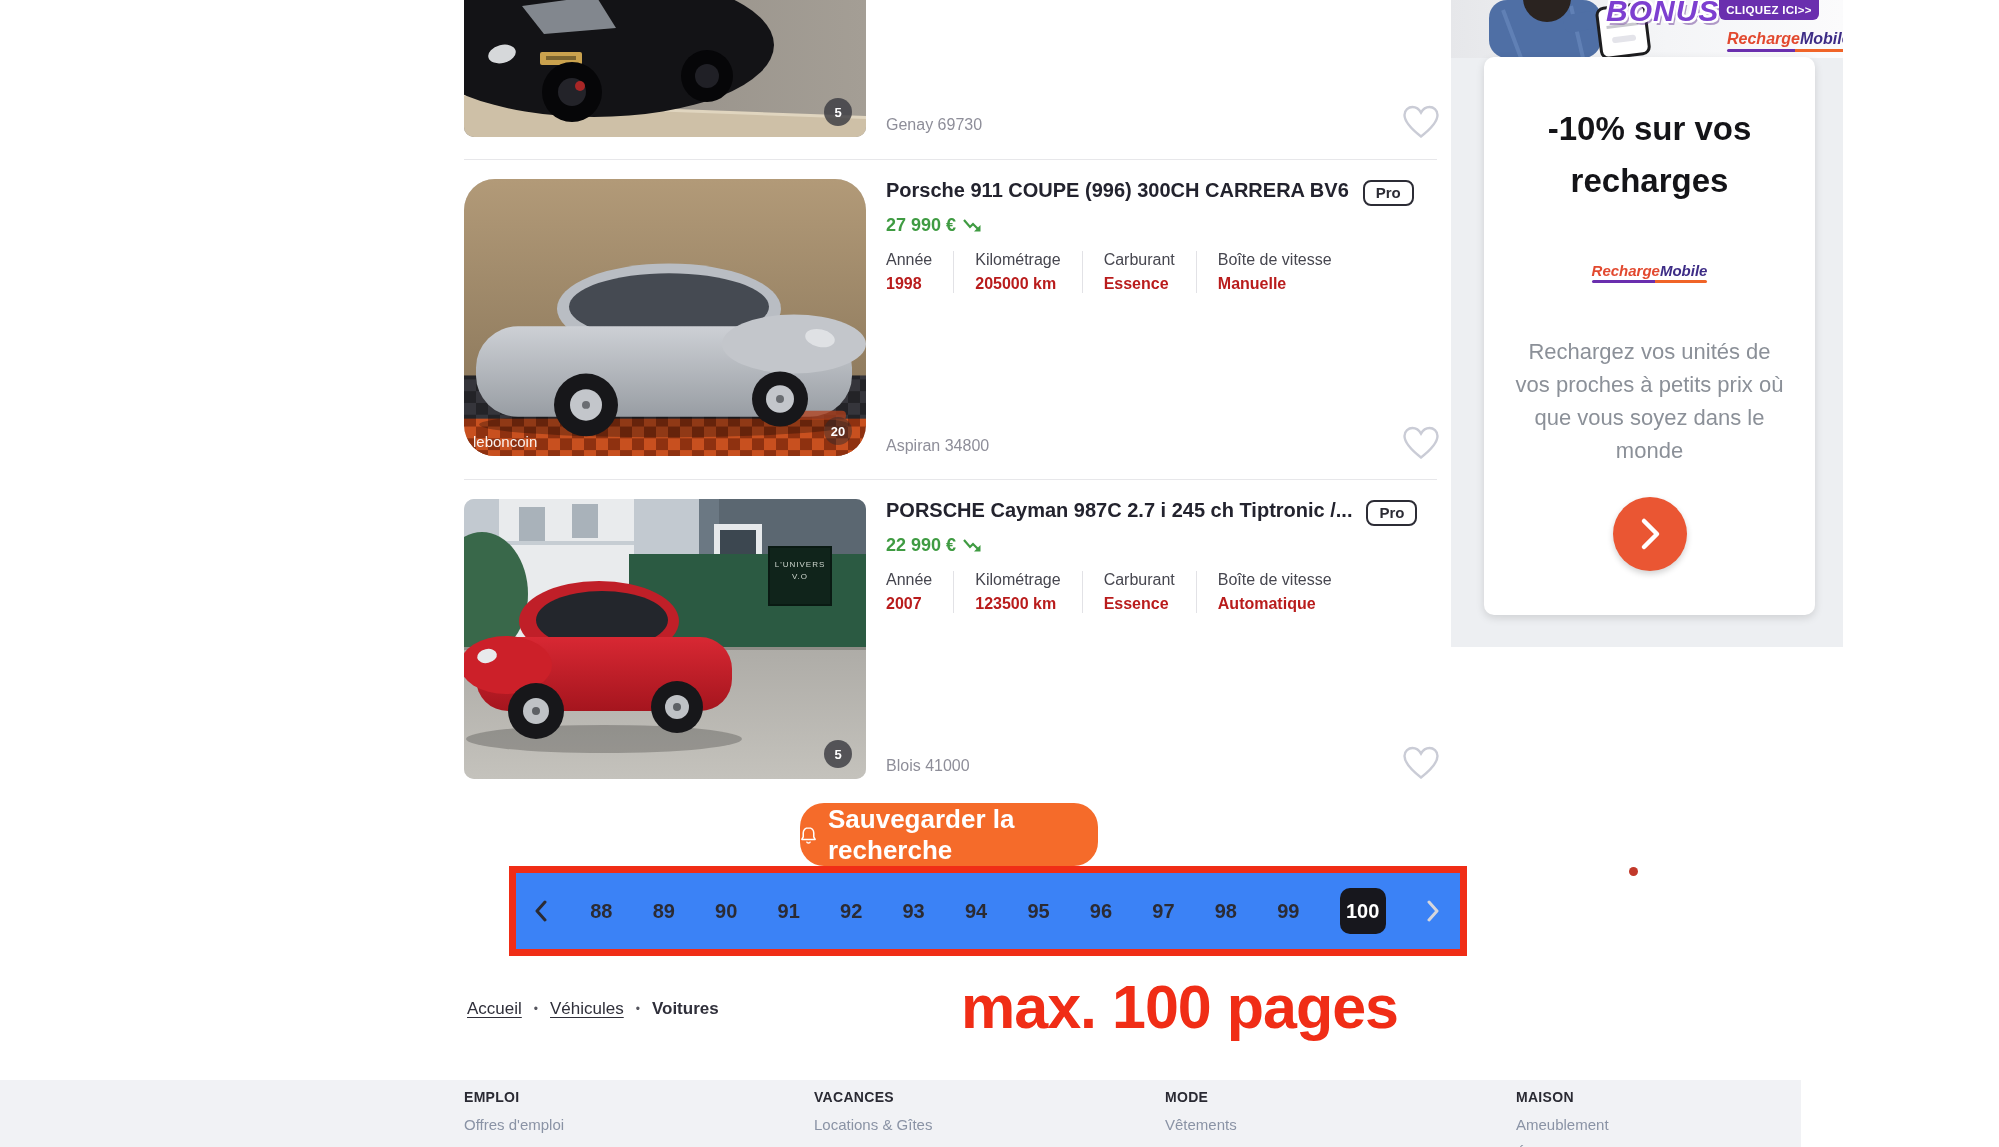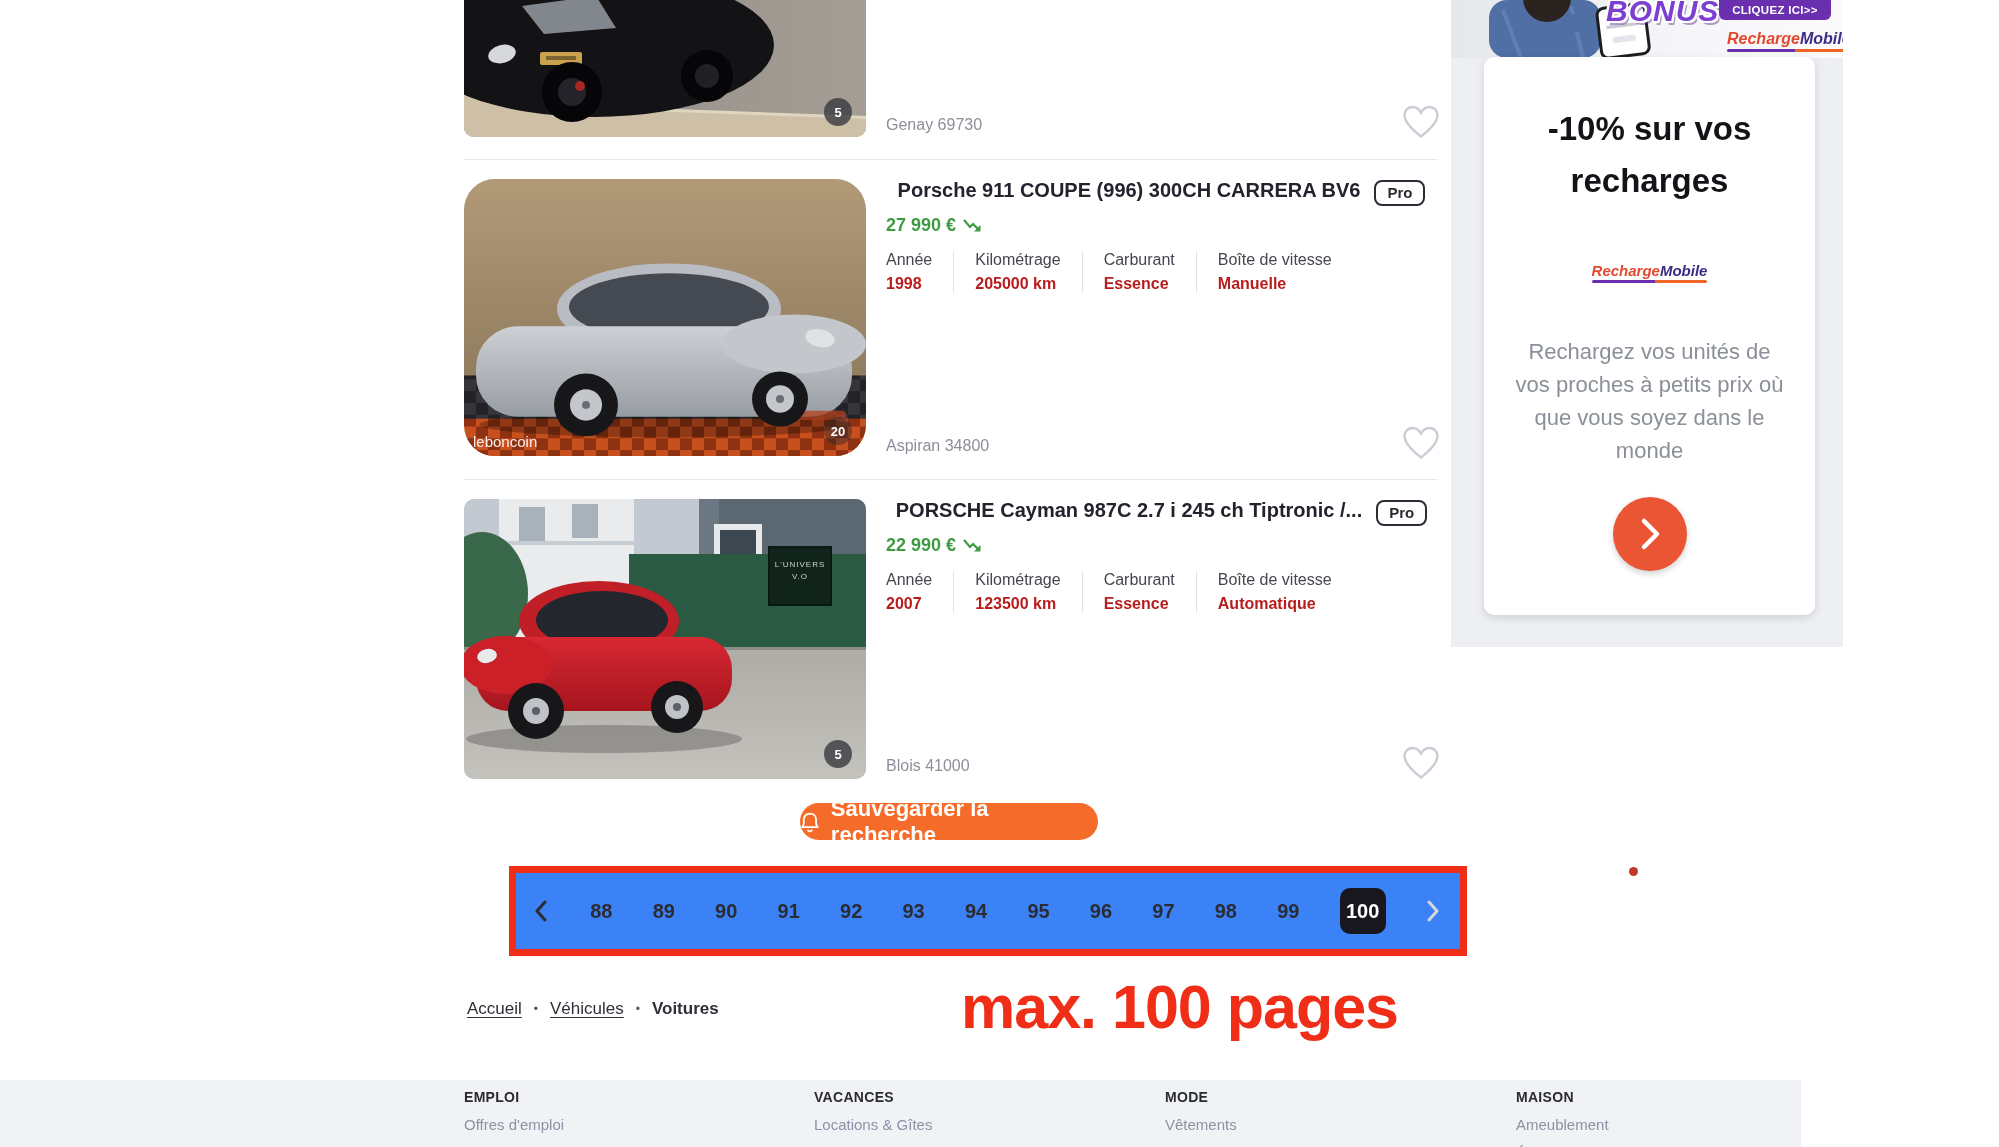--- a/index.html
+++ b/index.html
@@ -23,41 +23,41 @@
 
   .count-badge { position:absolute; right:14px; bottom:11px; width:28px; height:28px; border-radius:50%;
     background:rgba(60,60,66,.82); color:#fff; font-size:13px; font-weight:bold;
     display:flex; align-items:center; justify-content:center; }
   .count-badge.flat { background:rgba(40,40,44,.45); }
   .watermark { position:absolute; left:9px; bottom:6px; color:rgba(255,255,255,.92); font-size:15px; }
   .photo-sign { position:absolute; left:305px; top:60px; width:62px; text-align:center;
     color:#cdd5cd; font-size:8px; line-height:12px; letter-spacing:1px; }
 
   .info { position:absolute; left:422px; top:19px; right:0; }
-  .title-row { display:flex; justify-content:center; align-items:flex-start; gap:14px; }
+  .title-row { display:flex; justify-content:flex-start; align-items:flex-start; gap:14px; }
   .title { font-size:20px; font-weight:bold; color:#23232e; white-space:nowrap; overflow:hidden; cursor:pointer; }
   .pro-badge { flex:0 0 auto; border:2px solid #2c2c35; border-radius:8px; padding:2px 11px 3px;
     font-size:15px; font-weight:bold; color:#2c2c35; background:#fff; margin-top:1px; }
   .price-row { margin-top:9px; display:flex; align-items:center; gap:7px; }
   .price { font-size:18px; font-weight:bold; color:#3f9b42; }
   .attrs { margin-top:15px; display:flex; }
   .attr { padding:0 21px; border-left:1px solid #e2e2e6; }
   .attr:first-child { padding-left:0; border-left:none; }
   .attr-label { font-size:16px; color:#46464f; }
   .attr-value { font-size:16px; font-weight:bold; color:#b91c1c; margin-top:6px; }
   .location { position:absolute; left:422px; font-size:16px; color:#8e8e99; }
   #listing-1 .location { top:116px; }
   #listing-2 .location, #listing-3 .location { top:277px; }
   .heart { position:absolute; left:938px; width:38px; height:35px; cursor:pointer; }
   #listing-1 .heart { top:105px; }
   #listing-2 .heart, #listing-3 .heart { top:266px; }
 
   
-  .save-btn { position:absolute; left:800px; top:803px; width:298px; height:37px; border-radius:24px;
-    background:#f56b2a; color:#fff; font-size:22px; font-weight:bold;
+  .save-btn { position:absolute; left:800px; top:803px; width:298px; height:63px; border-radius:24px;
+    background:#f56b2a; color:#fff; font-size:26px; font-weight:bold;
     display:flex; align-items:center; justify-content:center; gap:11px; cursor:pointer; }
 
   
   .pagination-box { position:absolute; left:509px; top:866px; width:958px; height:90px;
     border:7px solid #f02d16; background:#3b82f6;
     display:flex; align-items:center; justify-content:space-between; padding:0 18px; }
   .page-num { font-size:20px; font-weight:bold; color:#2b2b33; cursor:pointer; }
   .page-current { width:46px; height:46px; background:#17171d; color:#fff; border-radius:10px;
     display:flex; align-items:center; justify-content:center; font-size:20px; font-weight:bold; cursor:pointer; }
   .pg-chevron { width:16px; height:22px; cursor:pointer; display:flex; align-items:center; }
@@ -81,21 +81,21 @@
   .fcol-heading { font-size:14px; font-weight:bold; color:#2a2a33; letter-spacing:.3px; }
   .fcol-link { font-size:15px; color:#8a93a5; margin-top:11px; cursor:pointer; }
 
   
   .ad-region { position:absolute; left:1451px; top:0; width:392px; height:647px; background:#edeff2; }
   .ad-banner { position:absolute; left:0; top:0; width:392px; height:58px; overflow:hidden; cursor:pointer;
     background:linear-gradient(90deg,#e6e7ea 0%,#f4f5f7 55%,#fbfbfc 100%); }
   .bonus-text { position:absolute; left:155px; top:-6px; font-size:30px; font-weight:bold; font-style:italic;
     color:#7d3fd0; letter-spacing:1px;
     text-shadow:-2px -2px 0 #fff, 2px -2px 0 #fff, -2px 2px 0 #fff, 2px 2px 0 #fff, 3px 4px 0 rgba(90,40,140,.45); }
-  .cliquez-btn { position:absolute; left:268px; top:0; width:112px; height:20px; background:#6a2fae; color:#fff;
+  .cliquez-btn { position:absolute; left:268px; top:0; width:100px; height:20px; background:#6a2fae; color:#fff;
     font-size:11.5px; font-weight:bold; border-radius:0 0 6px 6px; display:flex; align-items:center; justify-content:center;
     letter-spacing:.3px; cursor:pointer; }
   .brand-logo { position:absolute; display:inline-block; white-space:nowrap; }
   .banner-logo { left:276px; top:30px; font-size:16px; }
   .logo-r { font-weight:bold; color:#e2492f; font-style:italic; }
   .logo-m { font-weight:bold; color:#3d2c86; font-style:italic; }
   .logo-bar { height:3px; margin-top:1px; background:linear-gradient(90deg,#6a2fae 0 55%, #f06428 55% 100%); border-radius:2px; }
 
   .ad-card { position:absolute; left:33px; top:57px; width:331px; height:558px; background:#fff;
     border-radius:10px; box-shadow:0 3px 9px rgba(0,0,0,.13); cursor:pointer; }

